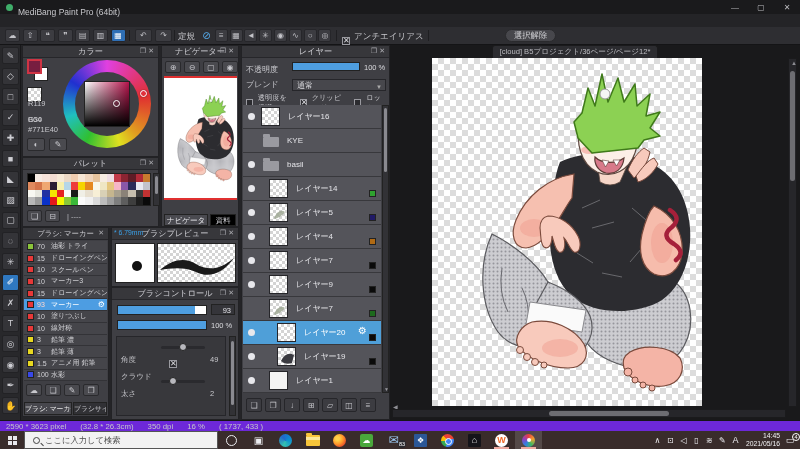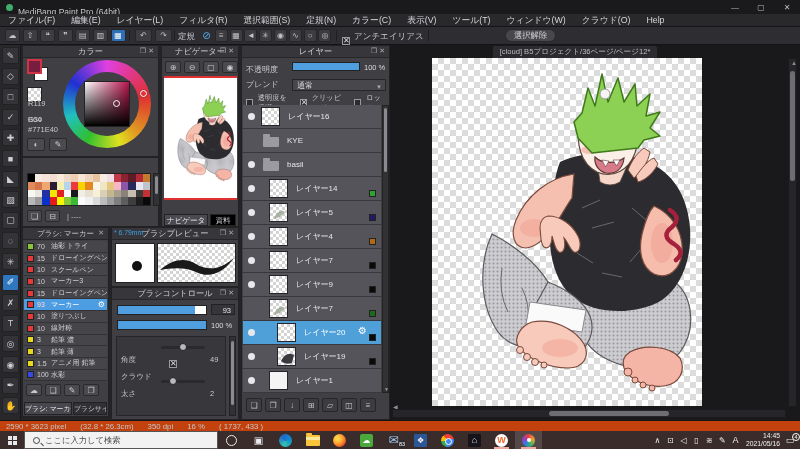--- a/index.html
+++ b/index.html
@@ -119,21 +119,21 @@
   #canvas-area { left:390px; top:45px; width:410px; height:375px; background:#19191b; overflow:hidden;}
   #canvas-tab { position:absolute; left:102px; top:0; width:166px; height:13px; background:#2c2c30; border:1px solid #1a1a1c;
     border-bottom:none; border-radius:3px 3px 0 0; color:#bcbcc1; font-size:7.6px; text-align:center; line-height:12px;
     overflow:hidden; white-space:nowrap;}
   #page { position:absolute; left:42px; top:13px; width:270px; height:348px; }
   .hscroll { position:absolute; background:#26262a; border:1px solid #1a1a1c; }
   .hscroll .thumb { position:absolute; background:#6d6d72; border-radius:3px; }
   .scroll-arr { position:absolute; color:#8d8d93; font-size:6px; }
 
   
-  #statusbar { left:0; top:420px; width:800px; height:11px; background:#c2410c; border-top:1px solid #161618;
+  #statusbar { left:0; top:420px; width:800px; height:11px; background:#6d28d9; border-top:1px solid #161618;
     display:flex; align-items:center; gap:14px; padding-left:6px; }
   .st-seg { font-size:7.8px; color:#c6c6cb; white-space:nowrap; }
 
   
   #taskbar { left:0; top:431px; width:800px; height:18px; background:#392c2b; display:flex; align-items:center; }
   #start-btn { width:24px; height:18px; display:flex; align-items:center; justify-content:center; flex:none;}
   #win-logo { width:9px; height:9px; display:grid; grid-template-columns:4px 4px; grid-template-rows:4px 4px; gap:1px; }
   #win-logo span { background:#e8e8ec; }
   #tb-search { width:194px; height:18px; background:#f2f2f2; display:flex; align-items:center; flex:none; border:1px solid #555;}
   .mag { width:7px; height:7px; border:1.4px solid #444; border-radius:50%; position:relative; margin:0 5px 0 8px; flex:none;}
@@ -247,34 +247,20 @@
   <div id="titlebar" class="abs">
     <div id="title-logo"></div>
     <div id="title-text">MediBang Paint Pro (64bit)</div>
     <div style="margin-left:auto;display:flex;" id="win-controls">
         <div class="win-ctl">—</div>
         <div class="win-ctl">▢</div>
         <div class="win-ctl">✕</div>
       </div>
   </div>
 
-  <div id="menubar" class="abs">
-      <div class="menu-item">ファイル(F)</div>
-      <div class="menu-item">編集(E)</div>
-      <div class="menu-item">レイヤー(L)</div>
-      <div class="menu-item">フィルタ(R)</div>
-      <div class="menu-item">選択範囲(S)</div>
-      <div class="menu-item">定規(N)</div>
-      <div class="menu-item">カラー(C)</div>
-      <div class="menu-item">表示(V)</div>
-      <div class="menu-item">ツール(T)</div>
-      <div class="menu-item">ウィンドウ(W)</div>
-      <div class="menu-item">クラウド(O)</div>
-      <div class="menu-item">Help</div>
-    </div>
 
   <div id="toolbar" class="abs">
     <span class="tb-label" style="left:178px">定規</span>
     <div class="tb-sep" style="left:129px"></div>
     <div class="tb-sep" style="left:174px"></div>
     <div class="tb-sep" style="left:336px"></div>
     <span class="cb on abs" style="left:342px;top:4px"></span>
     <span class="tb-label" style="left:354px">アンチエイリアス</span>
     <div class="tb-sep" style="left:428px"></div>
     <button id="deselect-btn" style="left:505px">選択解除</button>
@@ -317,20 +303,24 @@
     <div class="small-btn" style="left:26px;top:92px">✎</div>
     <div class="cw-ring" style="left:40px;top:14px;width:88px;height:88px">
       <div class="cw-hole" style="left:12px;top:12px;width:64px;height:64px"></div>
       <div class="cw-sq" style="left:21px;top:21px;width:46px;height:46px"></div>
       <div class="cw-mark" style="left:77px;top:30px"></div>
       <div class="cw-mark" style="left:50px;top:40px"></div>
     </div>
   </div>
 
   <div class="panel" style="left:22px;top:157px;width:137px;height:70px">
+    <div class="panel-hd">
+      <div class="t">パレット</div>
+      <div class="hicons"><span>❐</span><span>✕</span></div>
+    </div>
     <div id="pal-grid">
         <div class="pal-sw" style="background: rgb(0, 0, 0);"></div>
         <div class="pal-sw" style="background: rgb(247, 236, 228);"></div>
         <div class="pal-sw" style="background: rgb(246, 227, 218);"></div>
         <div class="pal-sw" style="background: rgb(243, 221, 210);"></div>
         <div class="pal-sw" style="background: rgb(247, 234, 216);"></div>
         <div class="pal-sw" style="background: rgb(236, 217, 198);"></div>
         <div class="pal-sw" style="background: rgb(240, 205, 176);"></div>
         <div class="pal-sw" style="background: rgb(246, 230, 212);"></div>
         <div class="pal-sw" style="background: rgb(239, 213, 189);"></div>

